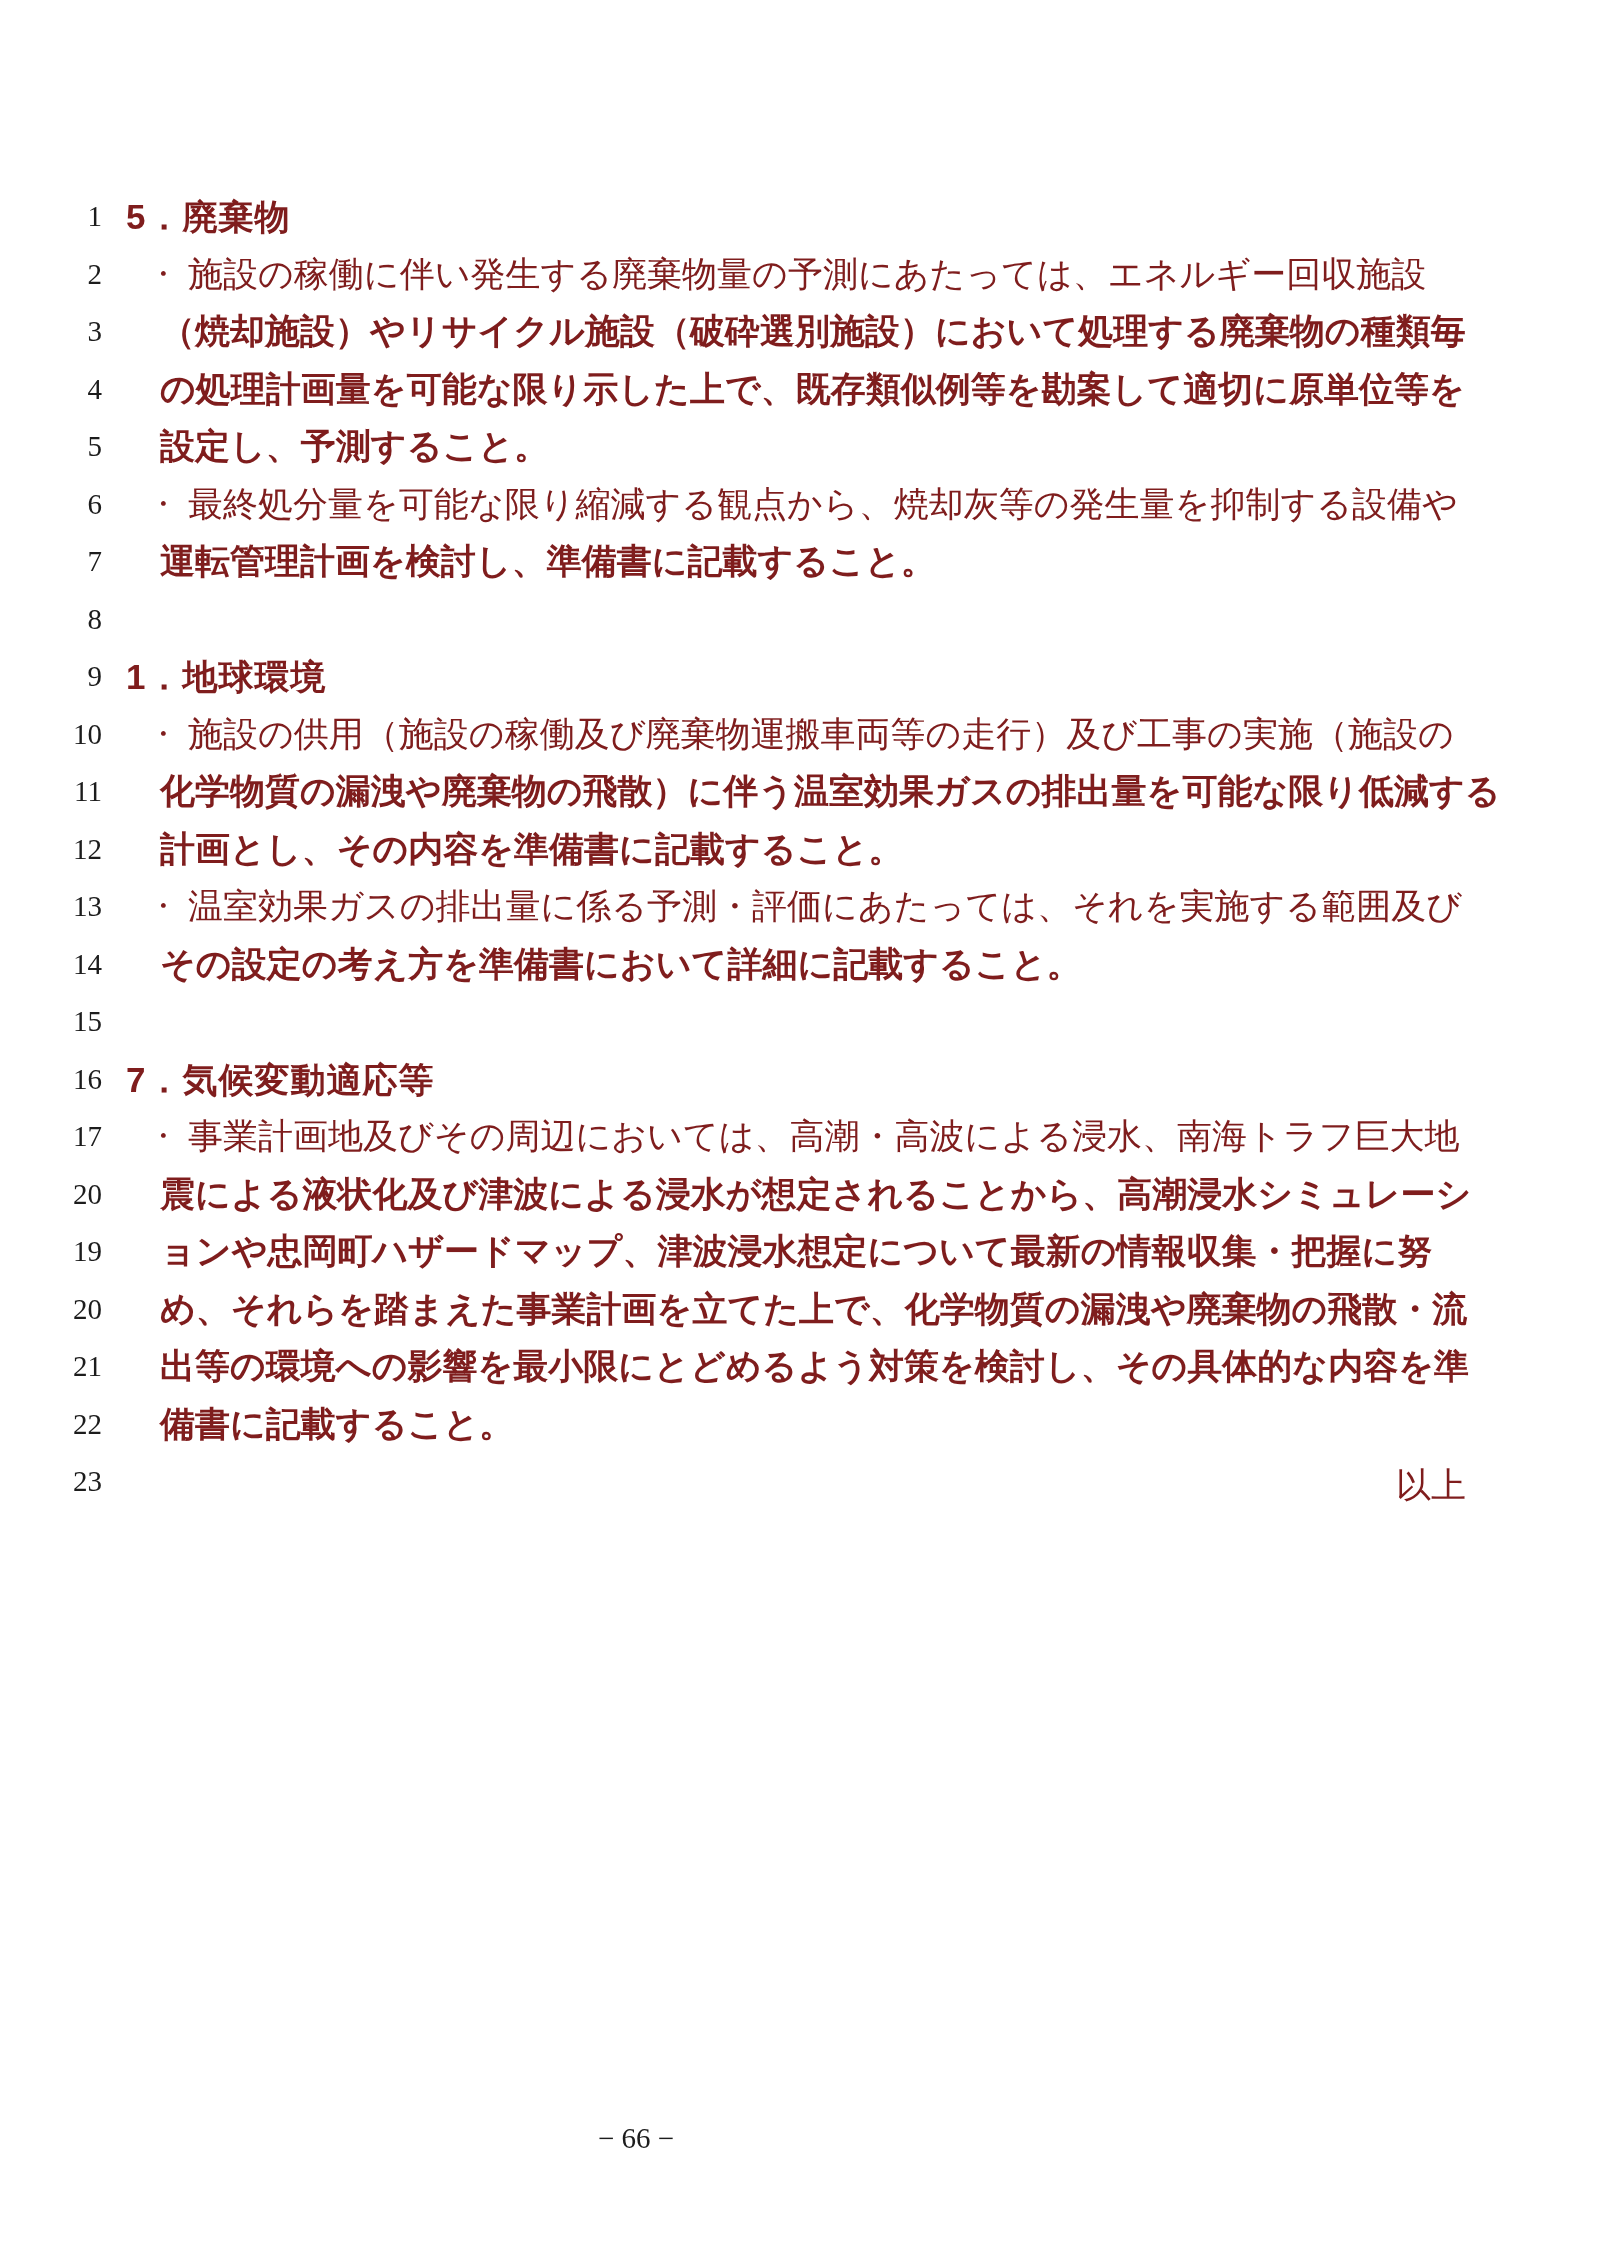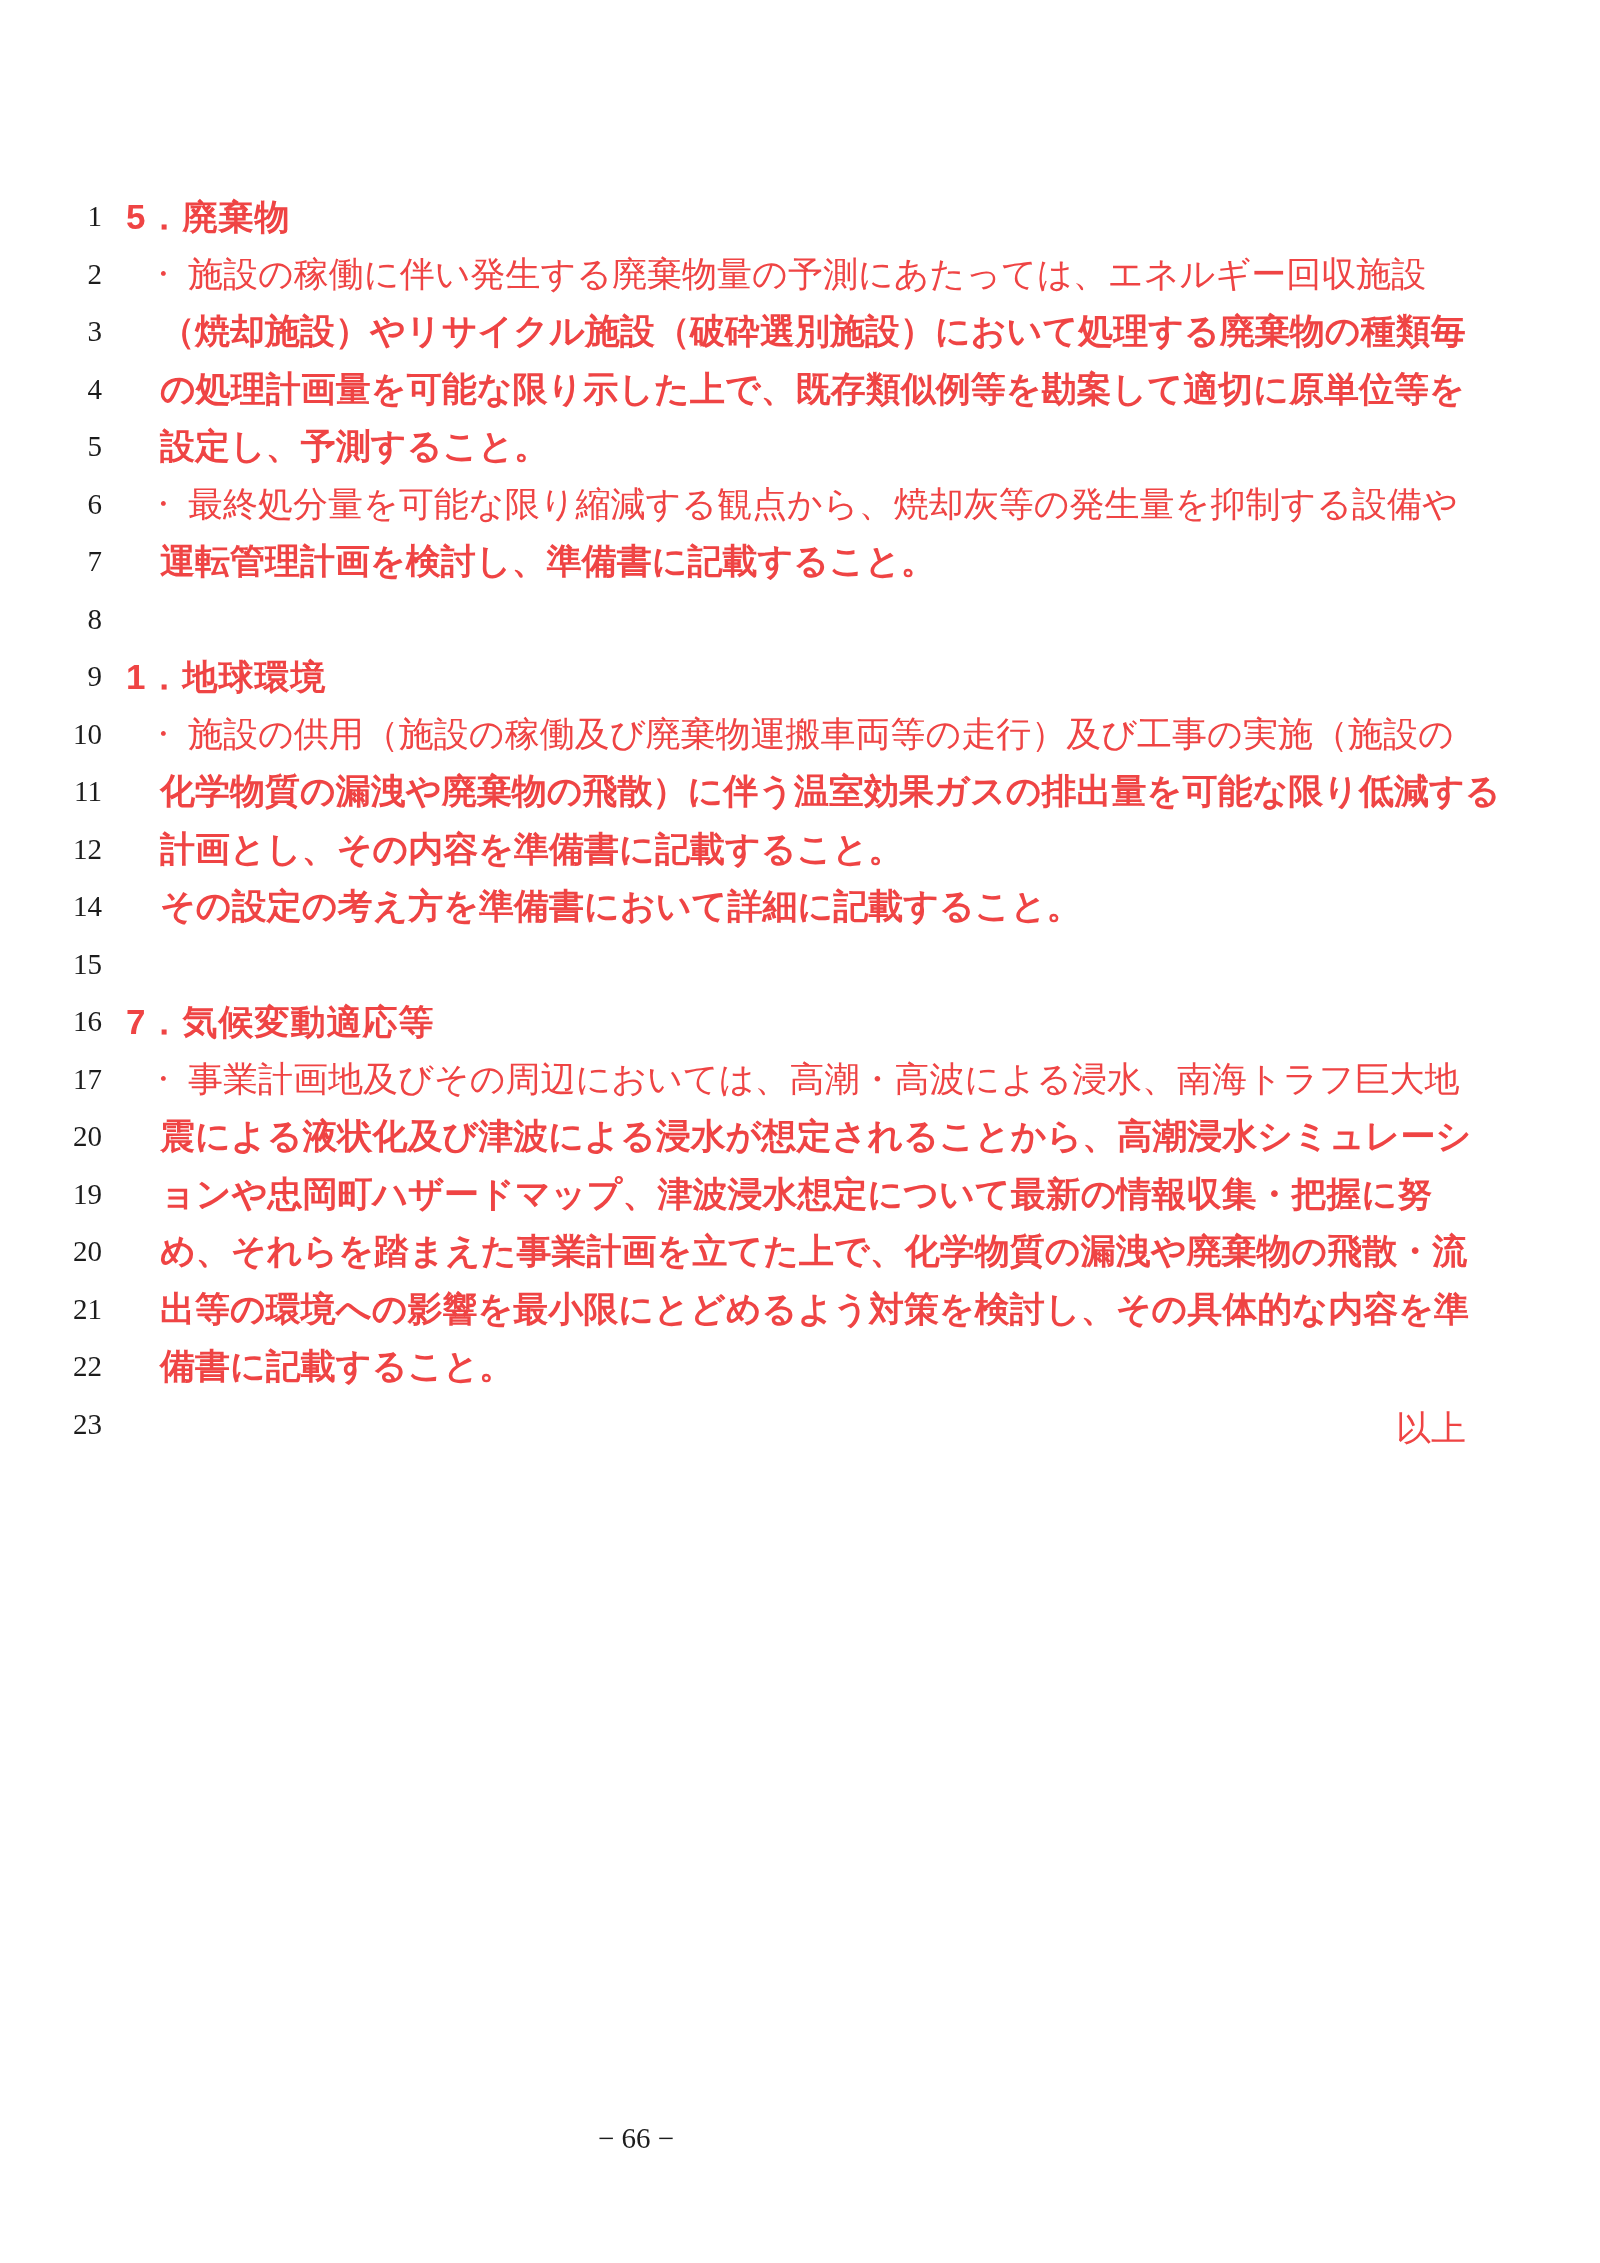--- a/index.html
+++ b/index.html
@@ -34,21 +34,21 @@
     font-size: 29px;
     color: #1c1c1c;
     font-family: "Liberation Serif", serif;
   }
   .content {
     margin-left: 24px;
     width: 1340px;
     font-size: 35px;
     line-height: 1;
     white-space: nowrap;
-    color: #ef4444;
+    color: #7f1d1d;
   }
   .row.heading .content {
     font-family: "Liberation Sans", sans-serif;
     font-weight: bold;
     font-size: 35px;
     letter-spacing: 1px;
   }
   .row.bullet .content { padding-left: 22px; width: 1318px; }
   .row.cont .content   { padding-left: 34px; width: 1306px; font-weight: bold; }
   .row.closing .content { text-align: right; margin-top: 8px; }
@@ -115,20 +115,24 @@
     <span class="content"><span class="bullet-char">・</span><span class="txt">施設の供用（施設の稼働及び廃棄物運搬車両等の走行）及び工事の実施（施設の</span></span>
   </div>
       <div class="row cont">
     <span class="num">11</span>
     <span class="content"><span class="txt">化学物質の漏洩や廃棄物の飛散）に伴う温室効果ガスの排出量を可能な限り低減する</span></span>
   </div>
       <div class="row cont">
     <span class="num">12</span>
     <span class="content"><span class="txt">計画とし、その内容を準備書に記載すること。</span></span>
   </div>
+      <div class="row bullet">
+    <span class="num">13</span>
+    <span class="content"><span class="bullet-char">・</span><span class="txt">温室効果ガスの排出量に係る予測・評価にあたっては、それを実施する範囲及び</span></span>
+  </div>
       <div class="row cont">
     <span class="num">14</span>
     <span class="content"><span class="txt">その設定の考え方を準備書において詳細に記載すること。</span></span>
   </div>
       <div class="row blank">
     <span class="num">15</span>
     <span class="content"><span class="txt"></span></span>
   </div>
       <div class="row heading">
     <span class="num">16</span>

